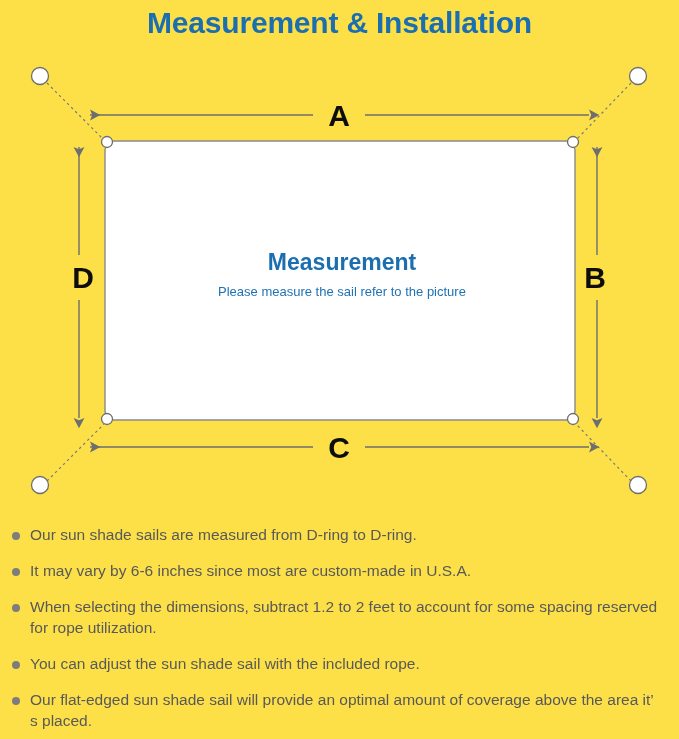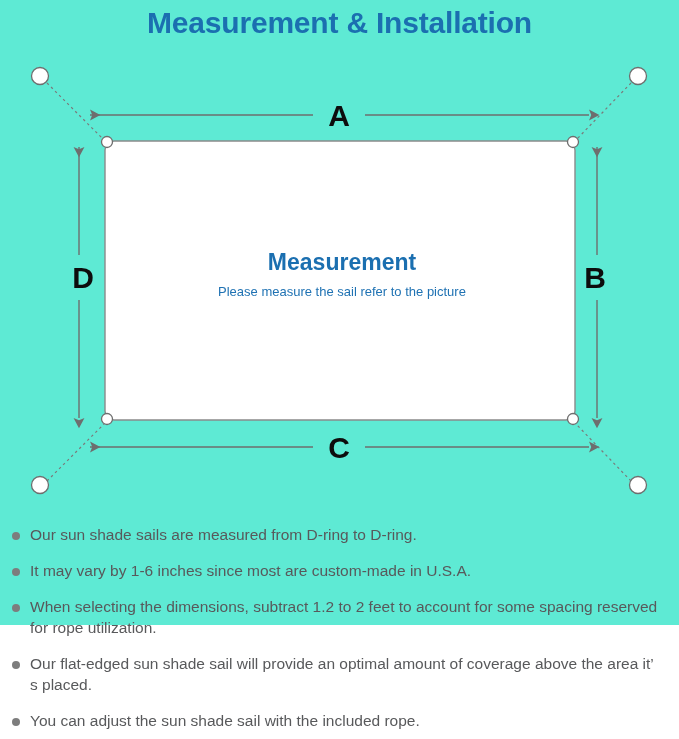--- a/index.html
+++ b/index.html
@@ -12,22 +12,22 @@
     height: 739px;
     position: relative;
     overflow: hidden;
     font-family: "Liberation Sans", sans-serif;
     -webkit-font-smoothing: antialiased;
   }
 
   #page {
     position: relative;
     width: 679px;
-    height: 625px;
-    background: #5eead4;
+    height: 739px;
+    background: #fde047;
   }
 
   
   #title {
     position: absolute;
     left: 0;
     top: 4px;
     width: 679px;
     text-align: center;
     font-size: 30px;
@@ -171,33 +171,33 @@
 
   <div id="bullets">
 
     <div class="bullet-row">
       <span class="bullet-dot"></span>
       <span class="bullet-text">Our sun shade sails are measured from D-ring to D-ring.</span>
     </div>
 
     <div class="bullet-row">
       <span class="bullet-dot"></span>
-      <span class="bullet-text">It may vary by 1-6 inches since most are custom-made in U.S.A.</span>
+      <span class="bullet-text">It may vary by 6-6 inches since most are custom-made in U.S.A.</span>
     </div>
 
     <div class="bullet-row">
       <span class="bullet-dot"></span>
       <span class="bullet-text">When selecting the dimensions, subtract 1.2 to 2 feet to account for some spacing reserved for rope utilization.</span>
     </div>
 
     <div class="bullet-row">
       <span class="bullet-dot"></span>
+      <span class="bullet-text">You can adjust the sun shade sail with the included rope.</span>
+    </div>
+
+    <div class="bullet-row">
+      <span class="bullet-dot"></span>
       <span class="bullet-text">Our flat-edged sun shade sail will provide an optimal amount of coverage above the area it’ s placed.</span>
     </div>
 
-    <div class="bullet-row">
-      <span class="bullet-dot"></span>
-      <span class="bullet-text">You can adjust the sun shade sail with the included rope.</span>
-    </div>
-
   </div>
 
 </div>
 
 </body></html>

